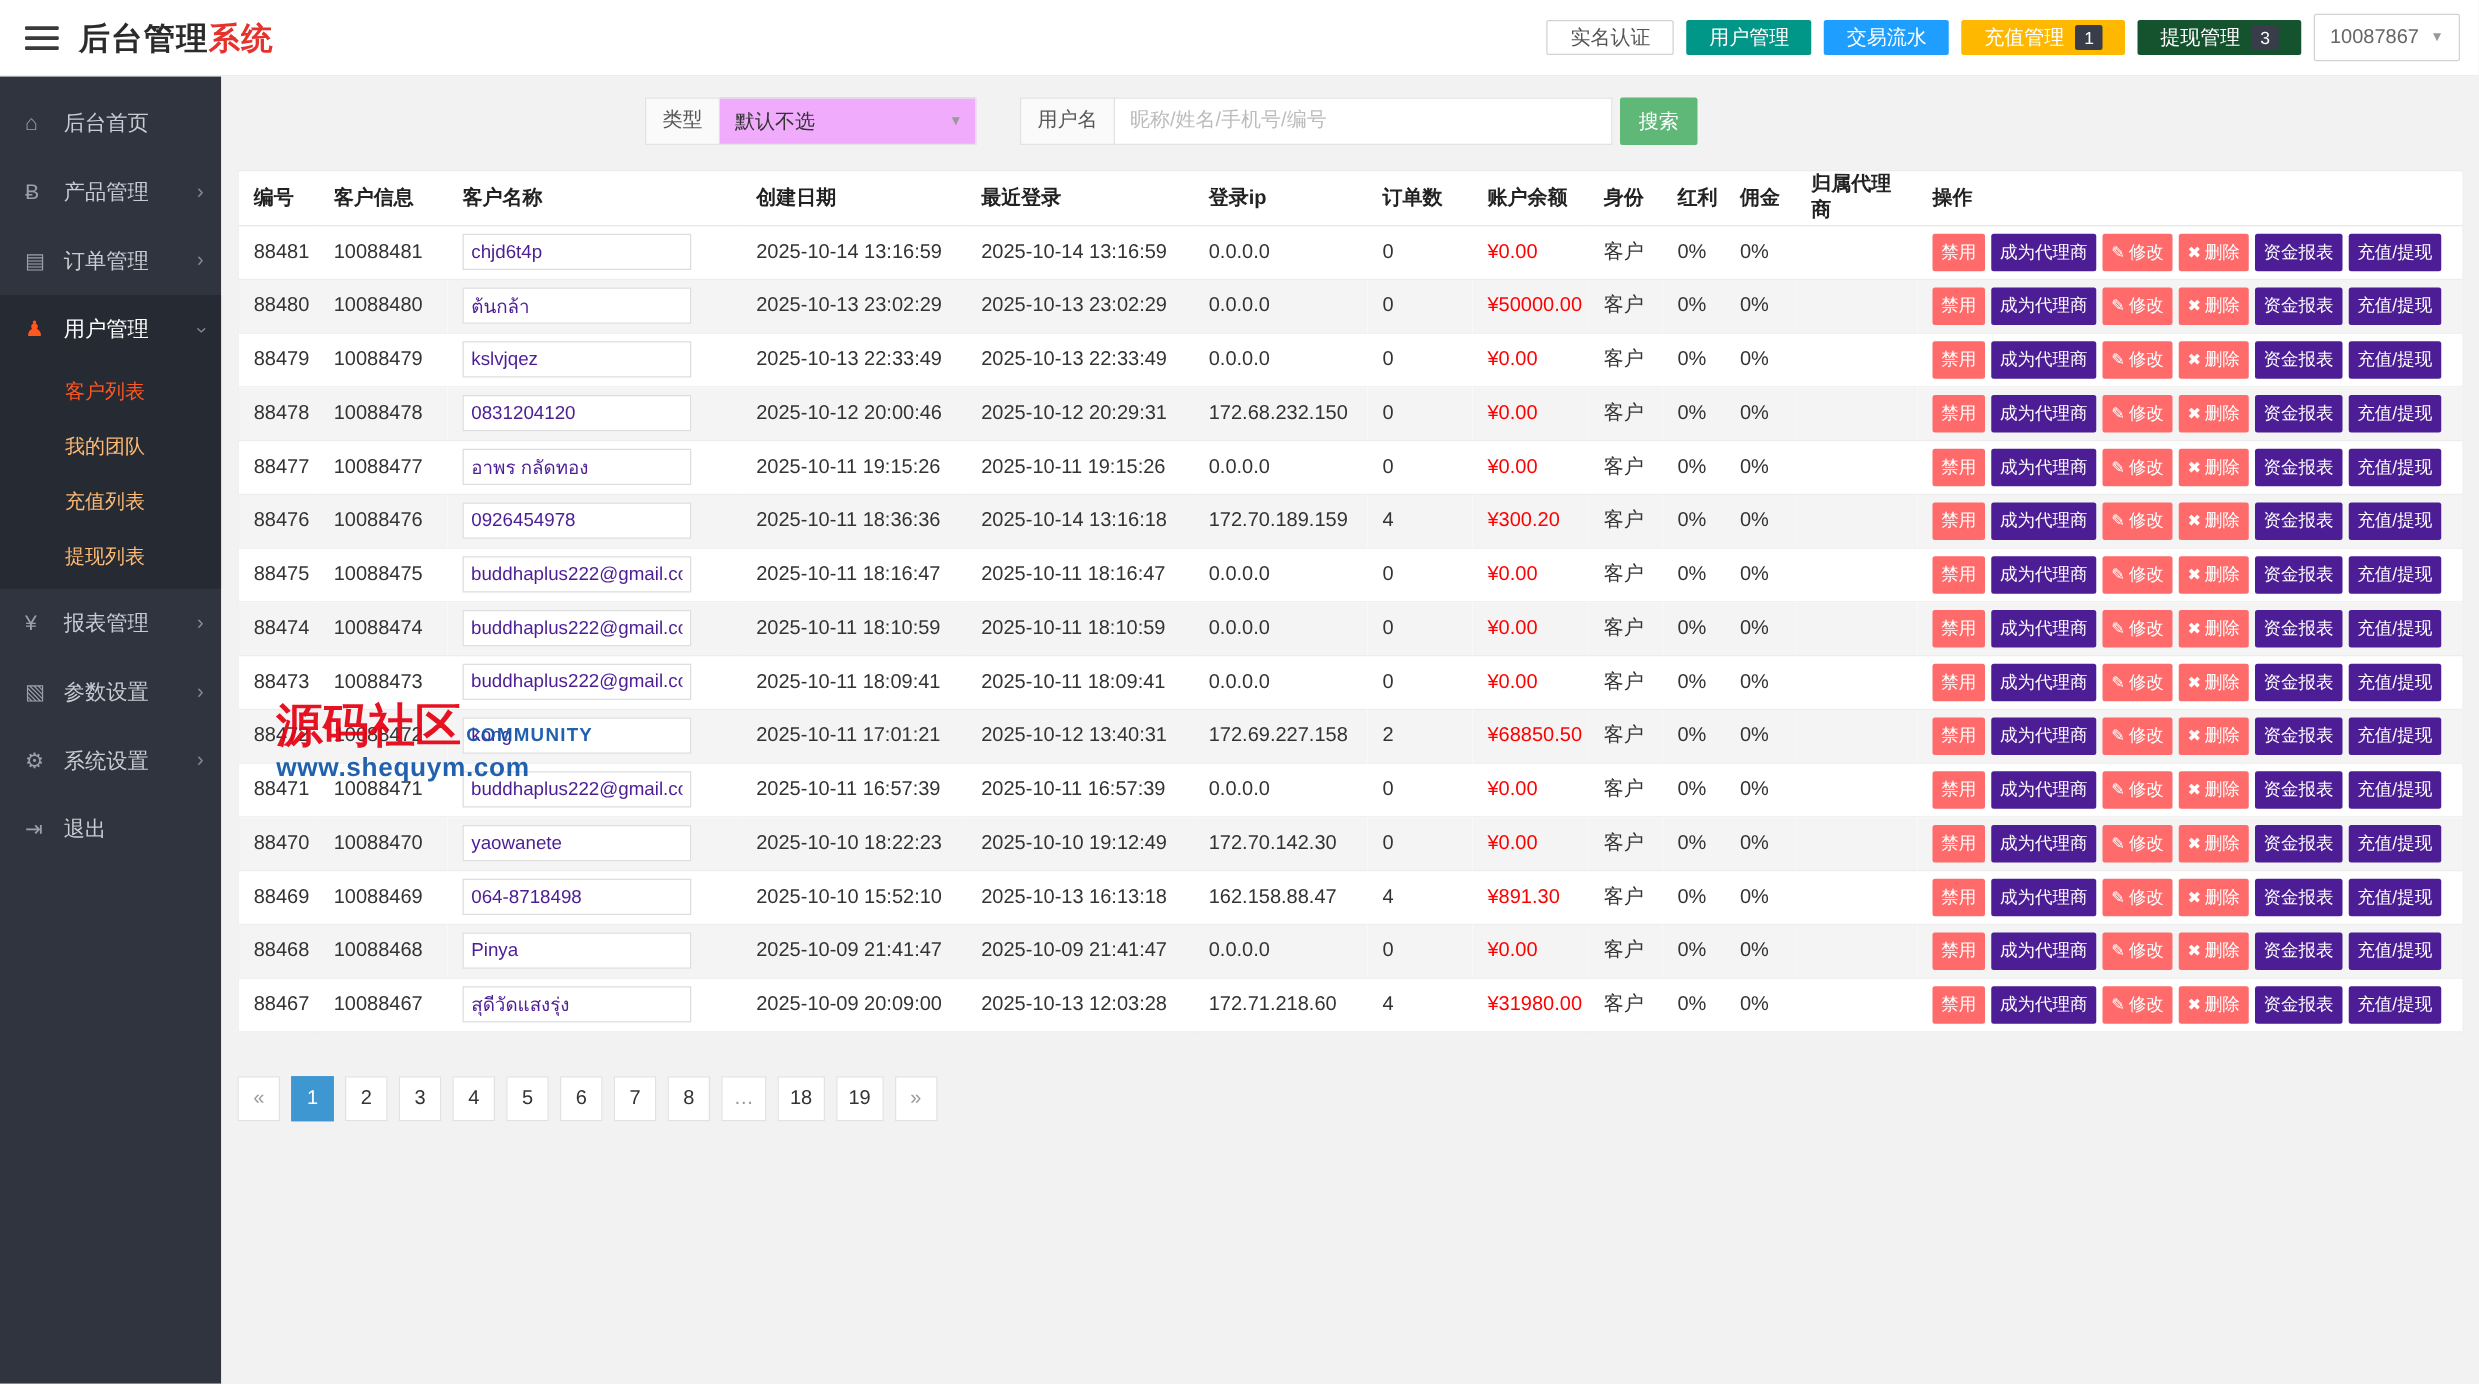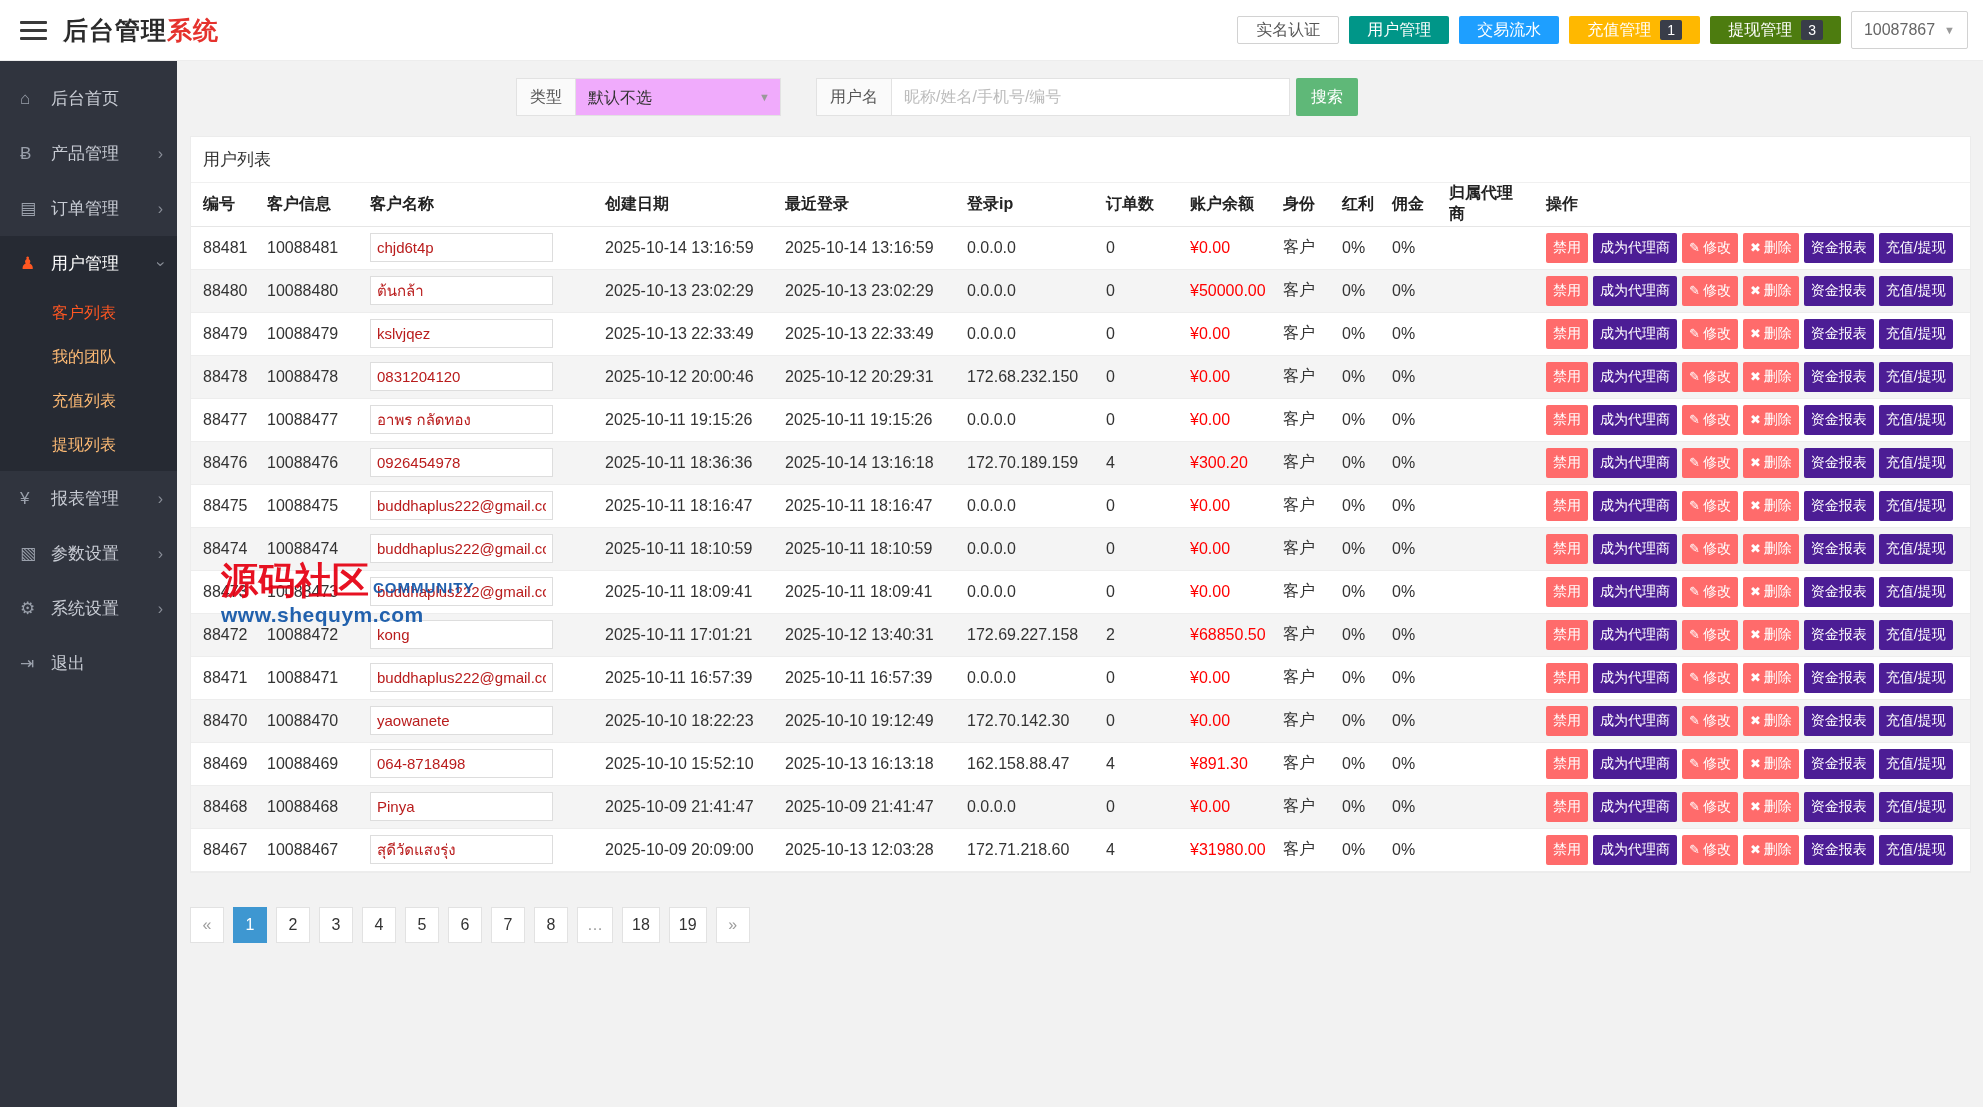--- a/index.html
+++ b/index.html
@@ -14,21 +14,21 @@
   .brand { font-size:25px; color:#2b2b2b; letter-spacing:1px; font-weight:bold; }
   .brand .accent { color:#e5322d; }
   .topbar-right { margin-left:auto; display:flex; align-items:center; gap:10px; }
   #topbar-buttons { display:flex; align-items:center; gap:10px; }
   .tb-btn { height:28px; display:inline-flex; align-items:center; padding:0 18px;
     border-radius:2px; font-size:16px; color:#fff; border:none; cursor:pointer; white-space:nowrap; }
   .tb-btn.plain { background:#fff; border:1px solid #d2d2d2; color:#555; }
   .tb-btn.teal  { background:#009688; }
   .tb-btn.blue  { background:#1E9FFF; }
   .tb-btn.yellow{ background:#FFB800; }
-  .tb-btn.red   { background:#4d7c0f;text-align:right; }
+  .tb-btn.red   { background:#14532d;text-align:right; }
   .tb-badge { margin-left:9px; background:#393D49; color:#fff; font-size:14px;
     padding:2px 7px; border-radius:2px; line-height:1.2; }
   .account { height:38px; display:inline-flex; align-items:center; gap:9px; background:#fff;
     border:1px solid #d2d2d2; color:#666; padding:0 12px; font-size:16px; border-radius:2px; cursor:pointer; }
   .account .caret { font-size:11px; color:#999; }
 
   
   .layout { display:flex; height:1046px; }
 
   
@@ -73,21 +73,21 @@
   .panel { background:#fff; margin-top:20px; border:1px solid #ececec; }
   .panel-header { height:46px; line-height:46px; padding:0 12px; font-size:17px; color:#333;
     border-bottom:1px solid #f0f0f0; }
 
   table { width:100%; border-collapse:collapse; table-layout:fixed; font-size:16px; color:#333; }
   th { text-align:left; font-weight:bold; height:43px; padding:0 6px 0 12px;
     border-bottom:1px solid #e6e6e6; font-size:16px; color:#222; }
   td { height:43px; padding:0 6px 0 12px; border-bottom:1px solid #ededed; overflow:hidden; white-space:nowrap; }
   tbody tr:nth-child(even) td { background:#f4f4f4; }
   .name-input { width:183px; height:29px; border:1px solid #ddd; padding:0 6px;
-    font-size:15px; color:#b91c1c; background:#fff; }
+    font-size:15px; color:#4c1d95; background:#fff; }
   .balance { color:#FF0000; }
   .actions { display:flex; gap:5px; align-items:center; }
   .abtn { height:30px; display:inline-flex; align-items:center; gap:3px; padding:0 7px;
     font-size:14px; color:#fff; border:none; border-radius:2px; cursor:pointer; white-space:nowrap; }
   .abtn.red { background:#FF6B6B; }
   .abtn.green { background:#4c1d95; }
   .abtn .ico { font-size:13px; }
 
   .pagination { display:flex; gap:9px; margin-top:34px; align-items:center; }
   .page-btn { min-width:34px; height:36px; padding:0 9px; display:inline-flex; align-items:center;
@@ -208,21 +208,20 @@
       </div>
       <div class="ig ig-user">
         <span class="ig-label">用户名</span>
         <input class="ig-input" placeholder="昵称/姓名/手机号/编号" style="">
       </div>
       <button class="search-btn">搜索</button>
     </div>
 
 
     <section class="panel">
-      <div class="panel-header">用户列表</div>
       <table>
         <colgroup>
           <col style="width:64px">
             <col style="width:103px">
             <col style="width:235px">
           <col style="width:180px">
             <col style="width:182px">
             <col style="width:139px">
           <col style="width:84px">
             <col style="width:93px">

